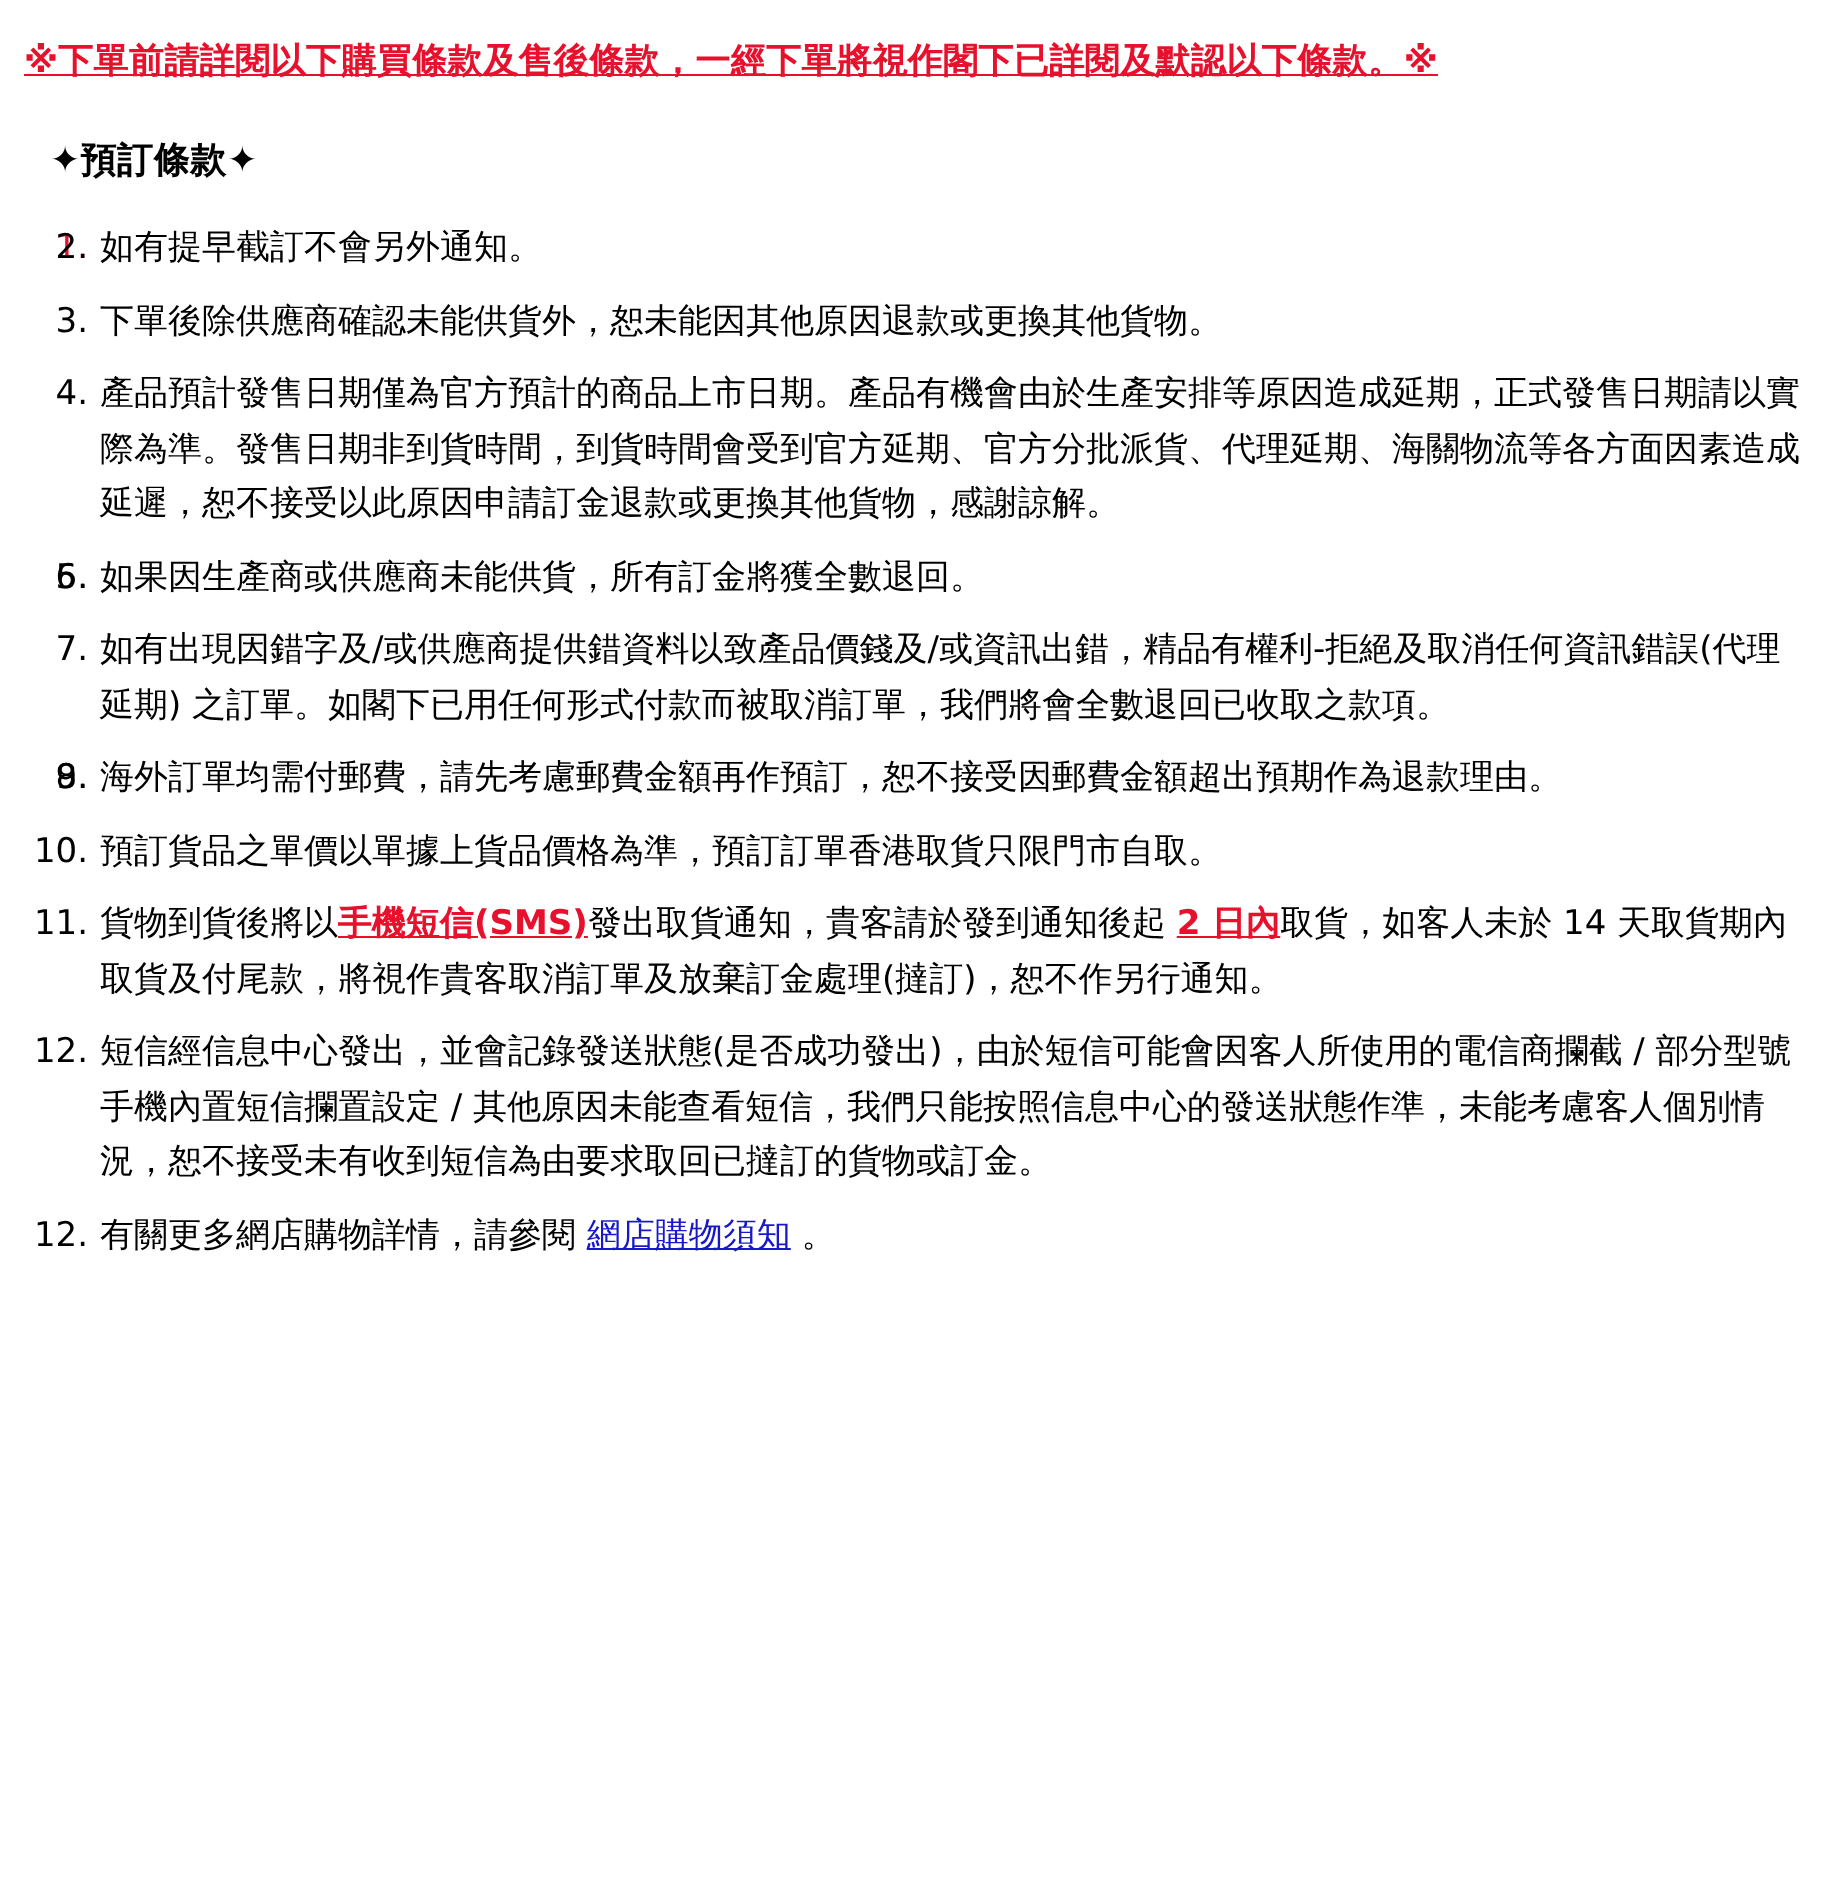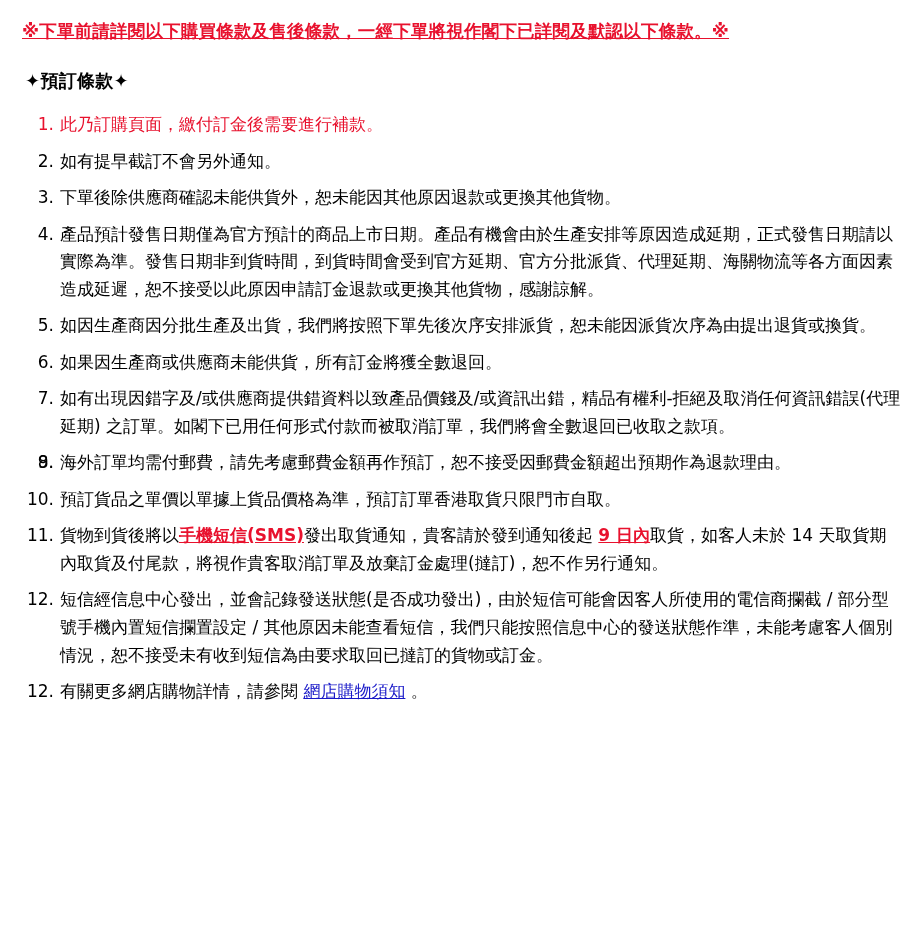--- a/index.html
+++ b/index.html
@@ -9,36 +9,36 @@
   }
   body {
     width: 913px;
     min-height: 948px;
     font-family: "DejaVu Sans", "Liberation Sans", sans-serif;
     color: #000000;
     font-size: 17px;
     line-height: 1.55;
   }
   .page {
-    padding: 10px 12px 0 20px;
+    padding: 10px 12px 0 10px;
     box-sizing: border-box;
     width: 913px;
   }
   .notice {
     color: #e8112d;
     font-weight: bold;
     font-size: 17.5px;
     text-decoration: underline;
     letter-spacing: 0.2px;
     margin: 8px 0 22px 2px;
   }
   .section-title {
     font-weight: bold;
     font-size: 18px;
-    margin: 0 0 16px 5px;
+    margin: 0 0 16px 15px;
     letter-spacing: 0.3px;
   }
   ol.terms {
     list-style: none;
     margin: 0;
     padding: 0;
   }
   ol.terms > li {
     position: relative;
     padding-left: 40px;
@@ -77,29 +77,29 @@
 </head>
 <body>
 
 <div class="page">
 
   <div class="notice">※下單前請詳閱以下購買條款及售後條款，一經下單將視作閣下已詳閱及默認以下條款。※</div>
 
   <div class="section-title">✦預訂條款✦</div>
 
   <ol class="terms" id="terms-list">
-      <li class="red"><span class="num">1.</span><span><span>此乃訂購頁面，繳付訂金後需要進行補款。</span></span></li>
+      <li class="red"><span class="num">1.</span></li>
       <li><span class="num">2.</span><span><span>如有提早截訂不會另外通知。</span></span></li>
       <li><span class="num">3.</span><span><span>下單後除供應商確認未能供貨外，恕未能因其他原因退款或更換其他貨物。</span></span></li>
       <li><span class="num">4.</span><span><span>產品預計發售日期僅為官方預計的商品上市日期。產品有機會由於生產安排等原因造成延期，正式發售日期請以實際為準。發售日期非到貨時間，到貨時間會受到官方延期、官方分批派貨、代理延期、海關物流等各方面因素造成延遲，恕不接受以此原因申請訂金退款或更換其他貨物，感謝諒解。</span></span></li>
-      <li><span class="num">5.</span><span><span>如因生產商因分批生產及出貨，我們將按照下單先後次序安排派貨，恕未能因派貨次序為由提出退貨或換貨。</span></span></li>
+      <li><span class="num">5.</span></li>
       <li><span class="num">6.</span><span><span>如果因生產商或供應商未能供貨，所有訂金將獲全數退回。</span></span></li>
       <li><span class="num">7.</span><span><span>如有出現因錯字及/或供應商提供錯資料以致產品價錢及/或資訊出錯，精品有權利-拒絕及取消任何資訊錯誤(代理延期) 之訂單。如閣下已用任何形式付款而被取消訂單，我們將會全數退回已收取之款項。</span></span></li>
       <li><span class="num">8.</span></li>
       <li><span class="num">9.</span><span><span>海外訂單均需付郵費，請先考慮郵費金額再作預訂，恕不接受因郵費金額超出預期作為退款理由。</span></span></li>
       <li><span class="num">10.</span><span><span>預訂貨品之單價以單據上貨品價格為準，預訂訂單香港取貨只限門市自取。</span></span></li>
-      <li><span class="num">11.</span><span><span>貨物到貨後將以</span><span class="u-red">手機短信(SMS)</span><span>發出取貨通知，貴客請於發到通知後起 </span><span class="u-red">9 日內</span><span>取貨，如客人未於 14 天取貨期內取貨及付尾款，將視作貴客取消訂單及放棄訂金處理(撻訂)，恕不作另行通知。</span></span></li>
+      <li><span class="num">11.</span><span><span>貨物到貨後將以</span><span class="u-red">手機短信(SMS)</span><span>發出取貨通知，貴客請於發到通知後起 </span><span class="u-red">2 日內</span><span>取貨，如客人未於 14 天取貨期內取貨及付尾款，將視作貴客取消訂單及放棄訂金處理(撻訂)，恕不作另行通知。</span></span></li>
       <li><span class="num">12.</span><span><span>短信經信息中心發出，並會記錄發送狀態(是否成功發出)，由於短信可能會因客人所使用的電信商攔截 / 部分型號手機內置短信攔置設定 / 其他原因未能</span><span class="u">查看</span><span>短信，我們只能按照信息中心的發送狀態作準，未能考慮客人個別情況，恕不接受未有收到短信為由要求取回已撻訂的貨物或訂金。</span></span></li>
       <li><span class="num">12.</span><span><span>有關更多網店購物詳情，請參閱 </span><span class="link">網店購物須知</span><span> 。</span></span></li>
     </ol>
 
   <div class="spacer"></div>
 </div>
 
 </body></html>

